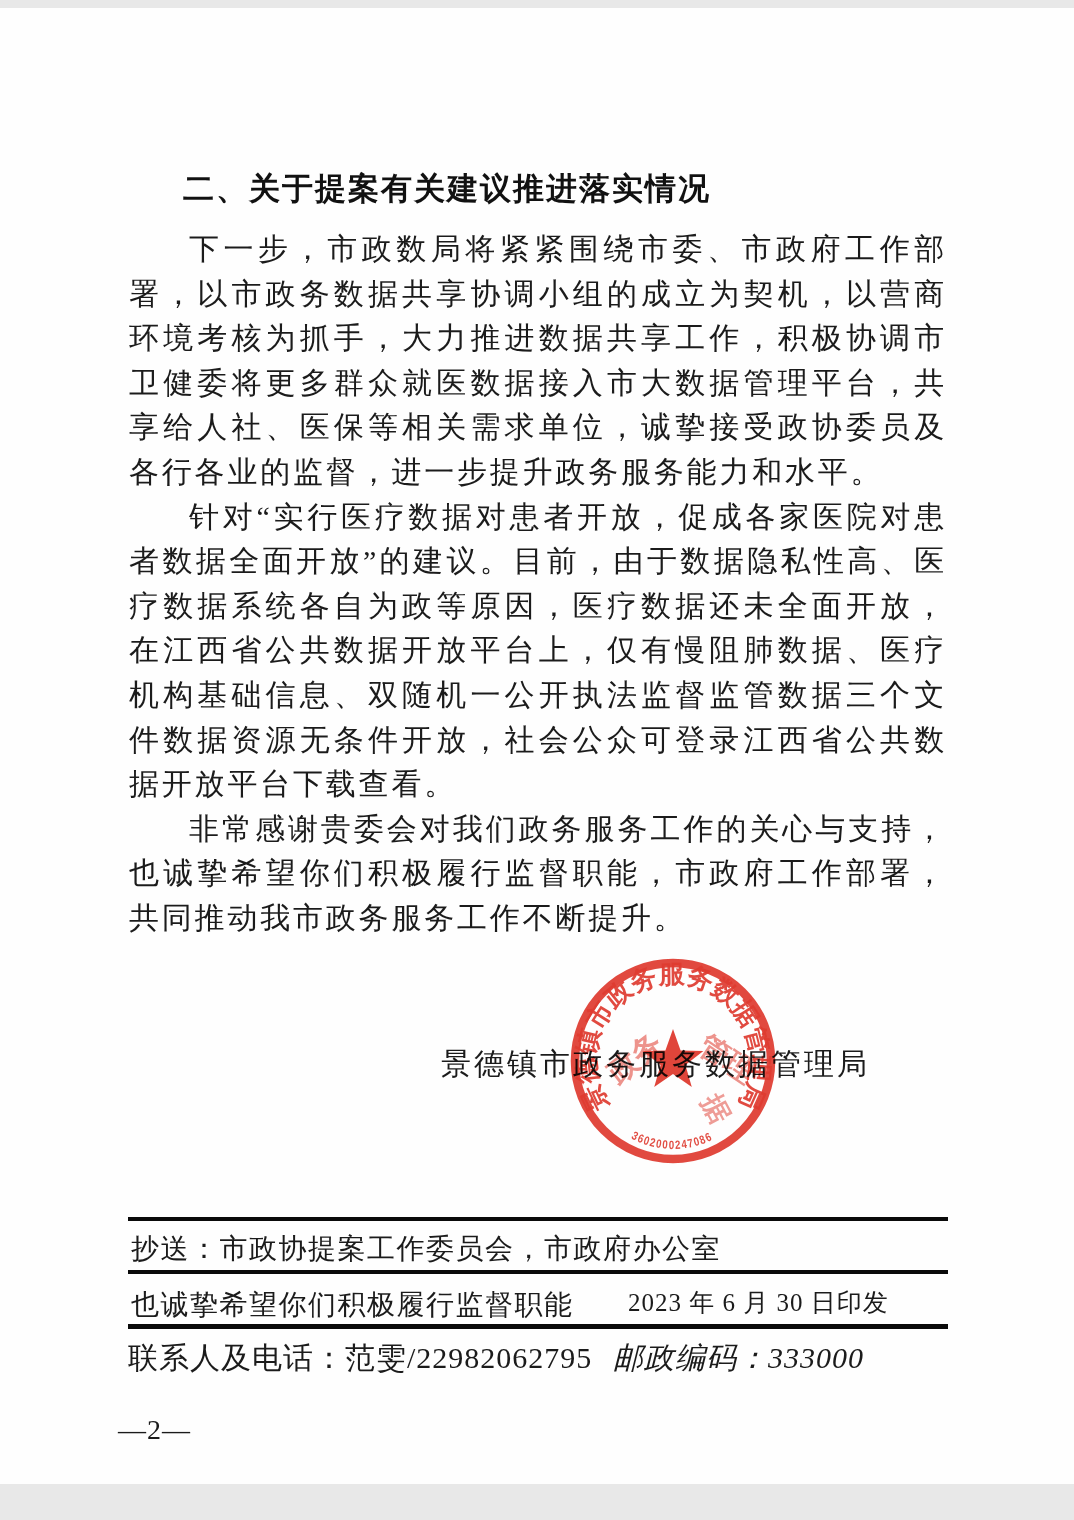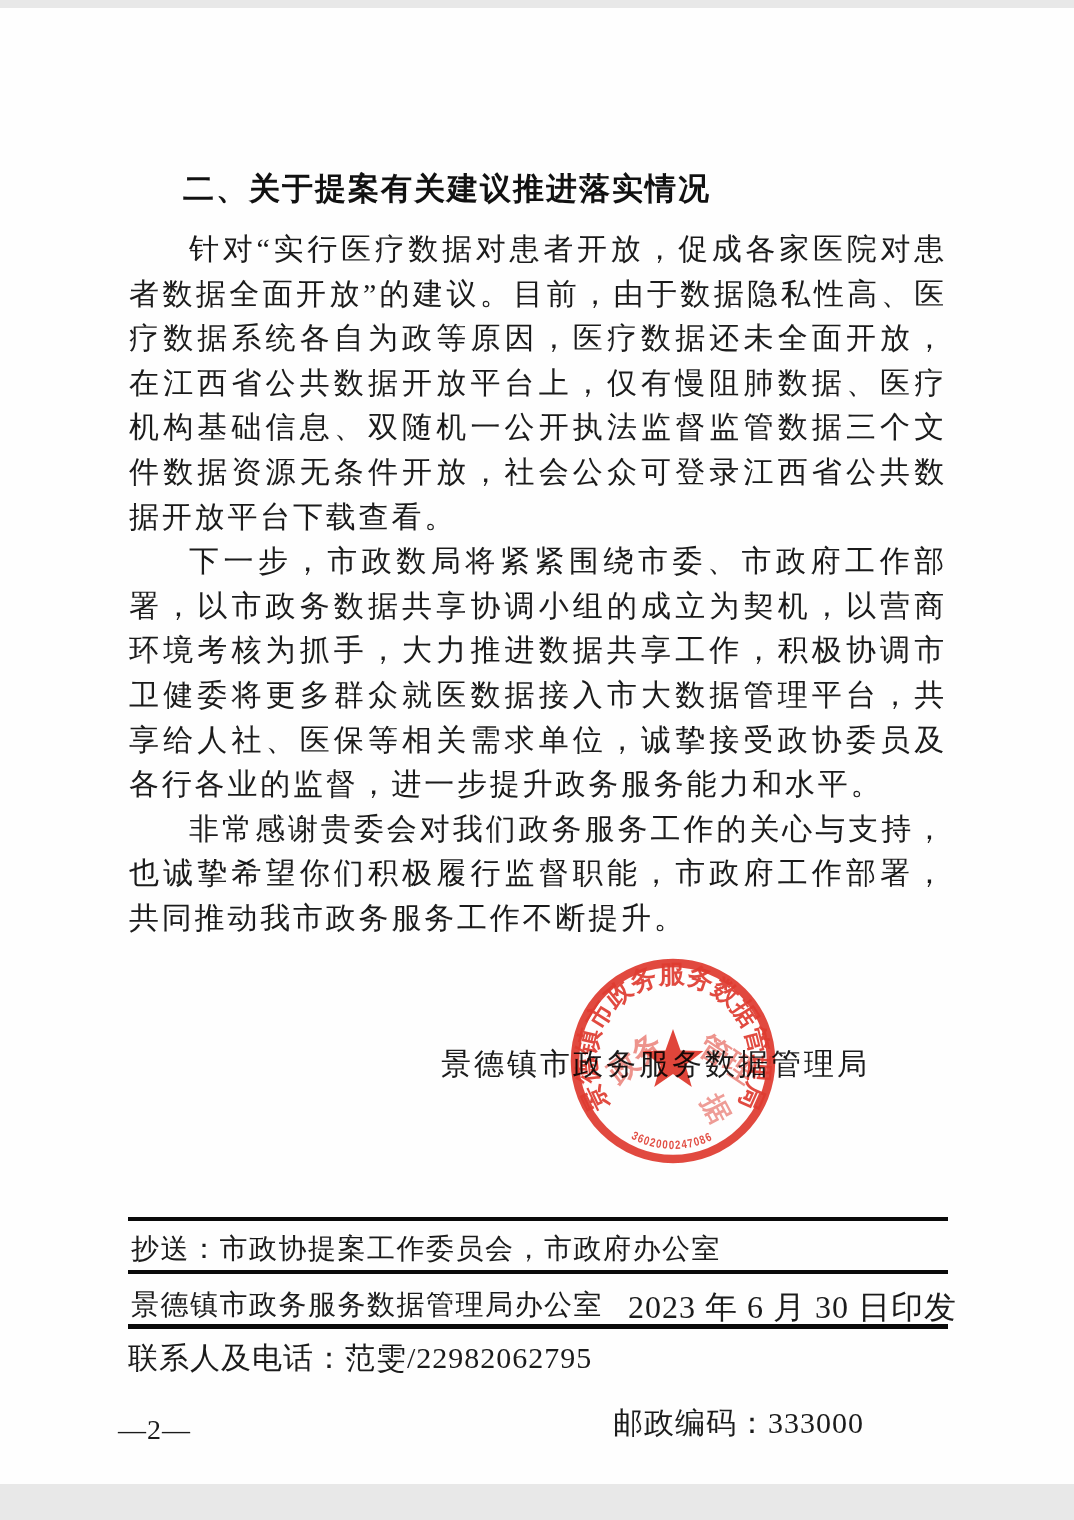--- a/index.html
+++ b/index.html
@@ -38,35 +38,35 @@
   }
   .rule{position:absolute;left:128px;width:820px;background:#0a0a0a;}
   .rule-1{top:1209px;height:4px;}
   .rule-2{top:1262px;height:4px;}
   .rule-3{top:1316px;height:5px;}
   .copy-row{
     position:absolute;left:131px;top:1222px;
     font-size:28px;letter-spacing:1.5px;white-space:nowrap;font-family:Liberation Mono, monospace;
   }
   .issuer-row{position:absolute;left:131px;top:1278px;font-size:28px;letter-spacing:1.5px;white-space:nowrap;}
-  .print-date{position:absolute;left:628px;top:1278px;font-size:32px;letter-spacing:1px;white-space:nowrap;}
+  .print-date{position:absolute;left:628px;top:1278px;font-size:25px;letter-spacing:1px;white-space:nowrap;}
   .contact-row{position:absolute;left:128px;top:1330px;font-size:30px;letter-spacing:1px;white-space:nowrap;}
-  .postcode{position:absolute;left:613px;top:1395px;font-size:30px;letter-spacing:1px;white-space:nowrap;}
+  .postcode{position:absolute;left:613px;top:1330px;font-size:30px;letter-spacing:1px;white-space:nowrap;font-style:italic;}
   .page-number{position:absolute;left:118px;top:1406px;font-size:28px;letter-spacing:1px;}
 </style>
 </head>
 <body>
 
 <div class="page">
 
   <div class="heading">二、关于提案有关建议推进落实情况</div>
 
   <div class="body-text">
+    <p>下一步，市政数局将紧紧围绕市委、市政府工作部署，以市政务数据共享协调小组的成立为契机，以营商环境考核为抓手，大力推进数据共享工作，积极协调市卫健委将更多群众就医数据接入市大数据管理平台，共享给人社、医保等相关需求单位，诚挚接受政协委员及各行各业的监督，进一步提升政务服务能力和水平。</p>
     <p>针对“实行医疗数据对患者开放，促成各家医院对患者数据全面开放”的建议。目前，由于数据隐私性高、医疗数据系统各自为政等原因，医疗数据还未全面开放，在江西省公共数据开放平台上，仅有慢阻肺数据、医疗机构基础信息、双随机一公开执法监督监管数据三个文件数据资源无条件开放，社会公众可登录江西省公共数据开放平台下载查看。</p>
-    <p>下一步，市政数局将紧紧围绕市委、市政府工作部署，以市政务数据共享协调小组的成立为契机，以营商环境考核为抓手，大力推进数据共享工作，积极协调市卫健委将更多群众就医数据接入市大数据管理平台，共享给人社、医保等相关需求单位，诚挚接受政协委员及各行各业的监督，进一步提升政务服务能力和水平。</p>
     <p>非常感谢贵委会对我们政务服务工作的关心与支持，也诚挚希望你们积极履行监督职能，市政府工作部署，共同推动我市政务服务工作不断提升。</p>
   </div>
 
   <div class="sig-org">景德镇市政务服务数据管理局</div>
 
   <svg class="seal" viewBox="0 0 214 214" xmlns="http://www.w3.org/2000/svg" aria-hidden="true">
     <g fill="none" stroke="#dd2a1e">
       <circle cx="107" cy="107" r="98" stroke-width="8.5" opacity="0.93"></circle>
     </g>
     <defs>
@@ -82,21 +82,21 @@
     <polygon points="107,75 114.6,96.5 137.4,97.1 119.4,111 125.8,132.9 107,120 88.2,132.9 94.6,111 76.6,97.1 99.4,96.5" fill="#dd2a1e" opacity="0.95"></polygon>
     <text x="44" y="122" font-size="30" fill="#dd2a1e" opacity="0.55" font-weight="700" transform="rotate(-38 60 115)" font-family="Liberation Serif, serif">政务</text>
     <text x="132" y="108" font-size="30" fill="#dd2a1e" opacity="0.55" font-weight="700" transform="rotate(34 150 100)" font-family="Liberation Serif, serif">管理</text>
     <text x="138" y="158" font-size="28" fill="#dd2a1e" opacity="0.5" font-weight="700" transform="rotate(62 146 150)" font-family="Liberation Serif, serif">据</text>
   </svg>
 
   <div class="rule rule-1"></div>
   <div class="copy-row">抄送：市政协提案工作委员会，市政府办公室</div>
 
   <div class="rule rule-2"></div>
-  <div class="issuer-row">景德镇市政务服务数据管理局办公室</div>
+  <div class="issuer-row">也诚挚希望你们积极履行监督职能</div>
   <div class="print-date">2023 年 6 月 30 日印发</div>
 
   <div class="rule rule-3"></div>
   <div class="contact-row">联系人及电话：范雯/22982062795</div>
   <div class="postcode">邮政编码：333000</div>
 
   <div class="page-number">—2—</div>
 
 </div>
 

